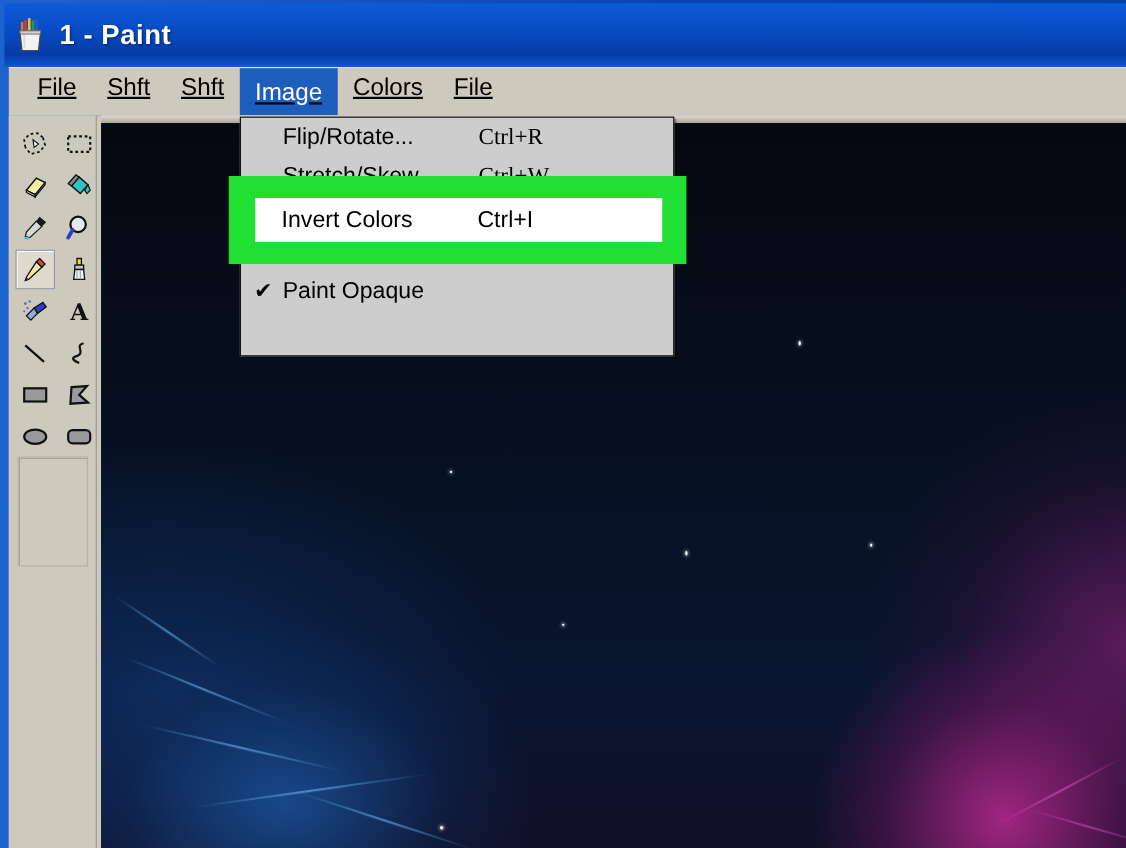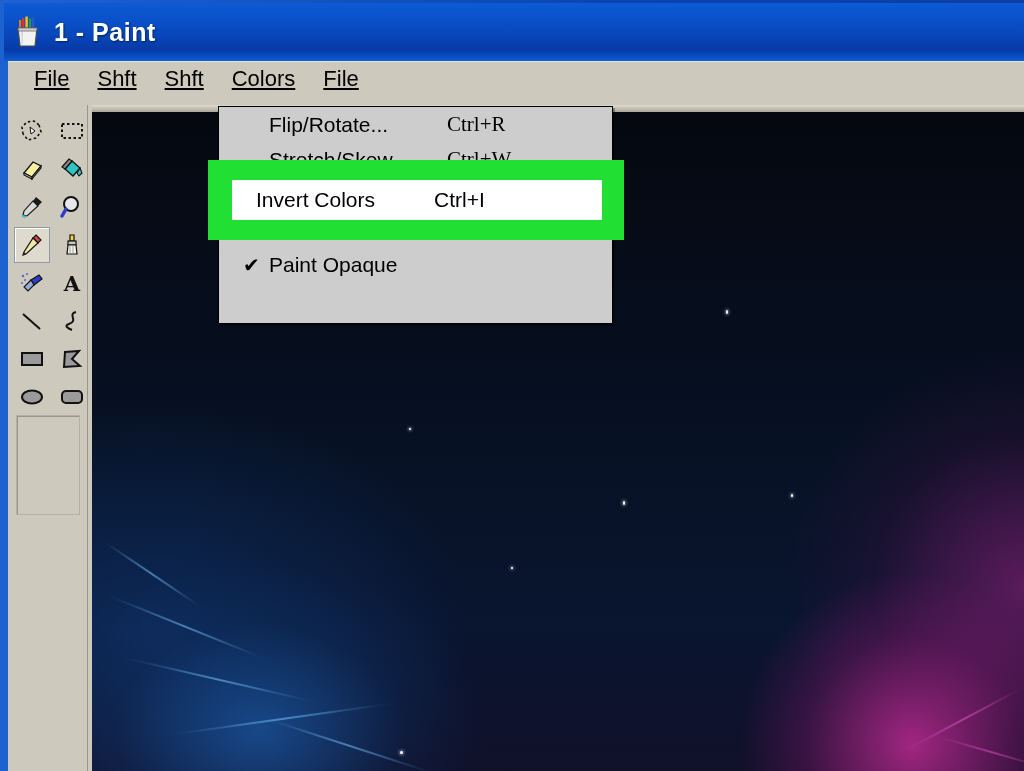--- a/index.html
+++ b/index.html
@@ -138,21 +138,20 @@
     border: 1px solid #000000;
     box-shadow: 2px 2px 0 rgba(0,0,0,0.35);
     z-index: 20;
   }
   .dd-item {
     position: relative; height: 35px;
     display: flex; align-items: center;
     font-size: 21px; color: #000;
     padding-left: 38px;
     white-space: nowrap;
-    margin-left: 12px;
   }
   .dd-label { flex: 0 0 auto; }
   .dd-accel {
     position: absolute; left: 216px;
     font-size: 21px; color: #000; font-family: Liberation Serif, serif;
   }
   .dd-check {
     position: absolute; left: 12px;
     font-size: 20px; color: #000; line-height: 1;
   }
@@ -196,20 +195,21 @@
         </g>
       </svg>
     </div>
     <div class="title-text">1 - Paint</div>
   </div>
 
   <div class="menubar">
     <div class="menu-top">File</div>
     <div class="menu-top">Shft</div>
     <div class="menu-top">Shft</div>
+    <div class="menu-top active">Image</div>
     <div class="menu-top">Colors</div>
     <div class="menu-top">File</div>
   </div>
 
   <div class="body-region">
 
     <div class="toolbox">
       <div class="tool-grid">
 
         <div class="tool-cell">

